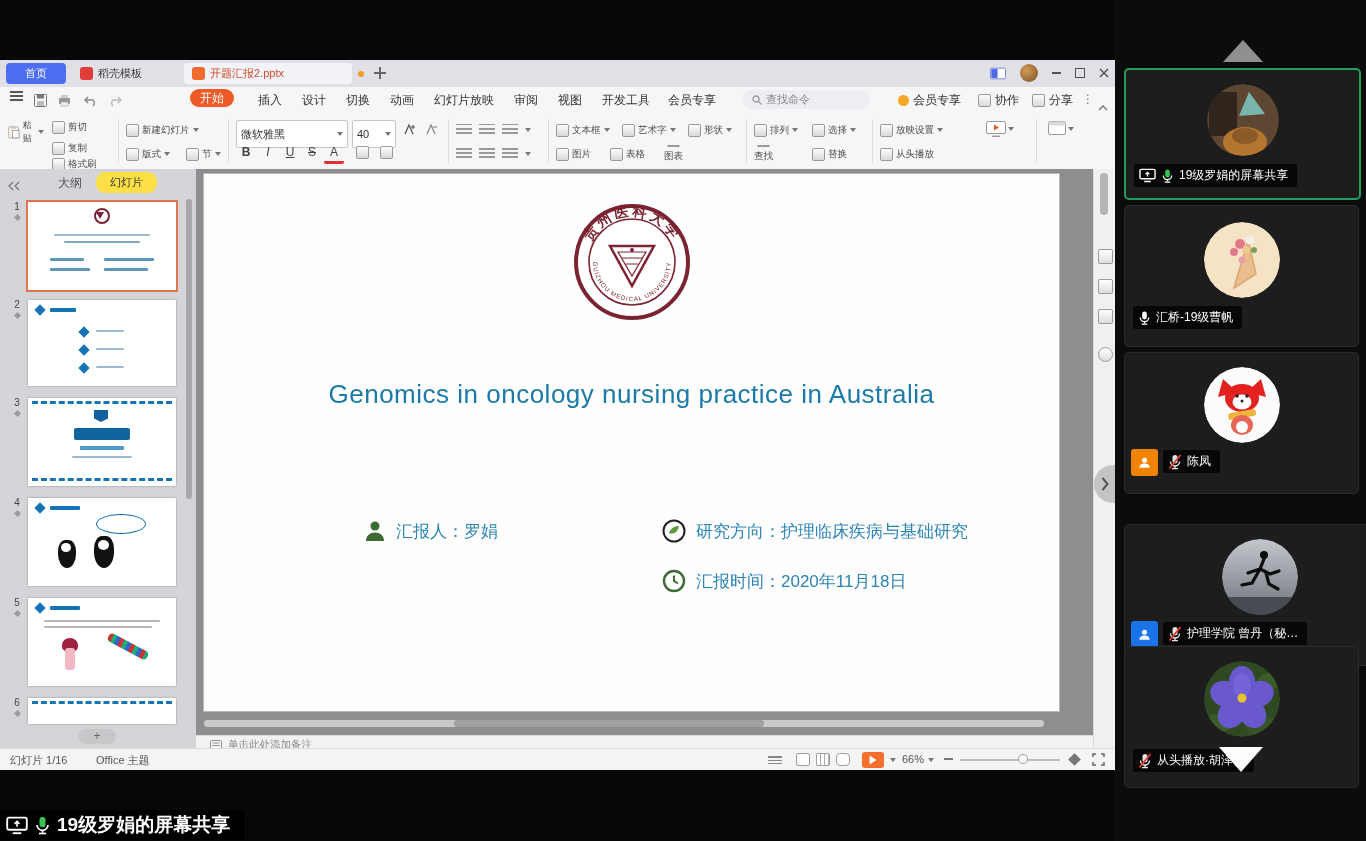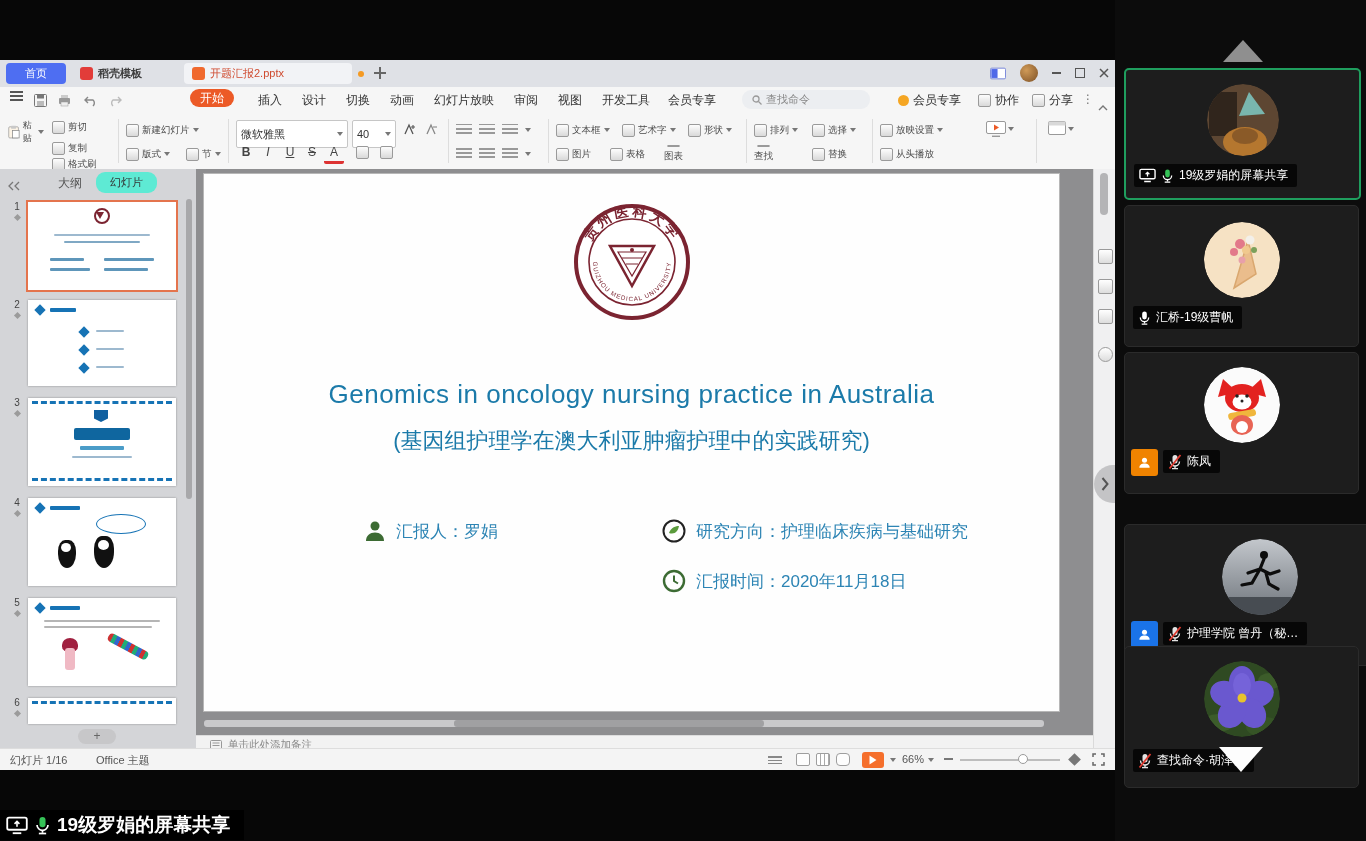--- a/index.html
+++ b/index.html
@@ -87,21 +87,21 @@
 <body>
 
 <div id="stage">
 
   <div id="wps">
 
     <div id="tabbar">
       <div class="tab" style="left:6px;width:60px;background:#4e6ef2;color:#fff;justify-content:center;">
           <span>首页</span>
         </div>
-      <div class="tab" style="left:72px;width:106px;color:#3c3c3c;font-weight:bold;">
+      <div class="tab" style="left:72px;width:106px;color:#3c3c3c;">
         <span class="sq" style="background:#e23c39;"></span>
         <span>稻壳模板</span>
       </div>
       <div class="tab" style="left:184px;width:168px;background:#f2f3f6;color:#cf4a2f;">
         <span class="sq" style="background:#f0692e;"></span>
         <span>开题汇报2.pptx</span>
       </div>
       <div class="abs" style="left:358px;top:11px;width:6px;height:6px;border-radius:50%;background:#f59a23;"></div>
       <div class="abs" style="left:374px;top:7px;width:12px;height:12px;">
         <div class="abs" style="left:5px;top:0;width:2px;height:12px;background:#666;"></div>
@@ -353,21 +353,21 @@
       </div>
     </div>
 
     <div id="panel">
       <div class="abs" style="left:8px;top:8px;">
         <svg width="12" height="10" viewBox="0 0 12 10">
             <path d="M5 1L1 5l4 4M11 1L7 5l4 4" fill="none" stroke="#777" stroke-width="1.3"></path>
           </svg>
       </div>
       <div class="abs" style="left:58px;top:6px;font-size:12px;color:#555;"><span>大纲</span></div>
-      <div class="abs" style="left:96px;top:3px;background:#5eead4;border-radius:9px;padding:3px 14px;font-size:11px;color:#333;"><span>幻灯片</span></div>
+      <div class="abs" style="left:96px;top:3px;background:#fde047;border-radius:9px;padding:3px 14px;font-size:11px;color:#333;"><span>幻灯片</span></div>
 
       <div class="tnum" style="top:32px;"><span>1</span><i></i></div>
       <div class="thumb sel" style="top:33px;height:88px;">
         <div class="abs" style="left:66px;top:6px;width:16px;height:16px;border:2px solid #7b2431;border-radius:50%;box-sizing:border-box;"></div>
         <div class="abs" style="left:66px;top:10px;width:8px;height:7px;background:#7b2431;margin-left:2px;clip-path:polygon(0 0,100% 0,50% 100%);"></div>
         <div class="bar" style="left:26px;top:32px;width:96px;"></div>
         <div class="bar" style="left:36px;top:39px;width:76px;background:#7fa8c4;"></div>
         <div class="bar" style="left:22px;top:56px;width:34px;height:3px;background:#5e96ba;"></div>
         <div class="bar" style="left:76px;top:56px;width:50px;height:3px;background:#5e96ba;"></div>
         <div class="bar" style="left:22px;top:66px;width:40px;height:3px;background:#5e96ba;"></div>
@@ -447,21 +447,20 @@
             </text>
             <polygon points="38,44 82,44 60,84" fill="none" stroke="#7b2431" stroke-width="2.5"></polygon>
             <polygon points="46,50 74,50 60,74" fill="none" stroke="#7b2431" stroke-width="1.2"></polygon>
             <line x1="50" y1="56" x2="70" y2="56" stroke="#7b2431" stroke-width="1"></line>
             <line x1="54" y1="62" x2="66" y2="62" stroke="#7b2431" stroke-width="1"></line>
             <circle cx="60" cy="48" r="2" fill="#7b2431"></circle>
           </svg>
         </div>
 
         <div id="slide-title">Genomics in oncology nursing practice in Australia</div>
-        <div id="slide-sub">(基因组护理学在澳大利亚肿瘤护理中的实践研究)</div>
 
         <div class="inforow" style="left:160px;top:345px;">
           <svg width="22" height="24" viewBox="0 0 22 24">
               <circle cx="11" cy="7" r="4.5" fill="#3c6b33"></circle>
               <path d="M2 22c0-5.5 4-8.5 9-8.5s9 3 9 8.5z" fill="#3c6b33"></path>
             </svg>
           <span>汇报人：罗娟</span>
         </div>
         <div class="inforow" style="left:458px;top:345px;">
           <svg width="24" height="24" viewBox="0 0 24 24">
@@ -707,21 +706,21 @@
           </svg>
       </div>
       <div class="chip" style="left:8px;top:102px;">
         <svg width="14" height="16" viewBox="0 0 14 16">
             <rect x="4.5" y="1" width="5" height="8.5" rx="2.5" fill="#e3e3e3"></rect>
             <path d="M2.5 7.5a4.5 4.5 0 0 0 9 0" fill="none" stroke="#e3e3e3" stroke-width="1.4"></path>
             <line x1="7" y1="12" x2="7" y2="14" stroke="#e3e3e3" stroke-width="1.4"></line>
             <line x1="4" y1="14.6" x2="10" y2="14.6" stroke="#e3e3e3" stroke-width="1.4"></line>
             <line x1="1.5" y1="14.5" x2="12.5" y2="1" stroke="#e03b30" stroke-width="1.8"></line>
           </svg>
-        <span>查找命令·胡泽艳</span>
+        <span>从头播放·胡泽艳</span>
       </div>
     </div>
 
     <div class="abs" style="left:104px;top:747px;z-index:5;">
         <div class="tri-down"></div>
       </div>
   </div>
 
   <div id="share-banner">
     <svg width="22" height="19" viewBox="0 0 18 15">

